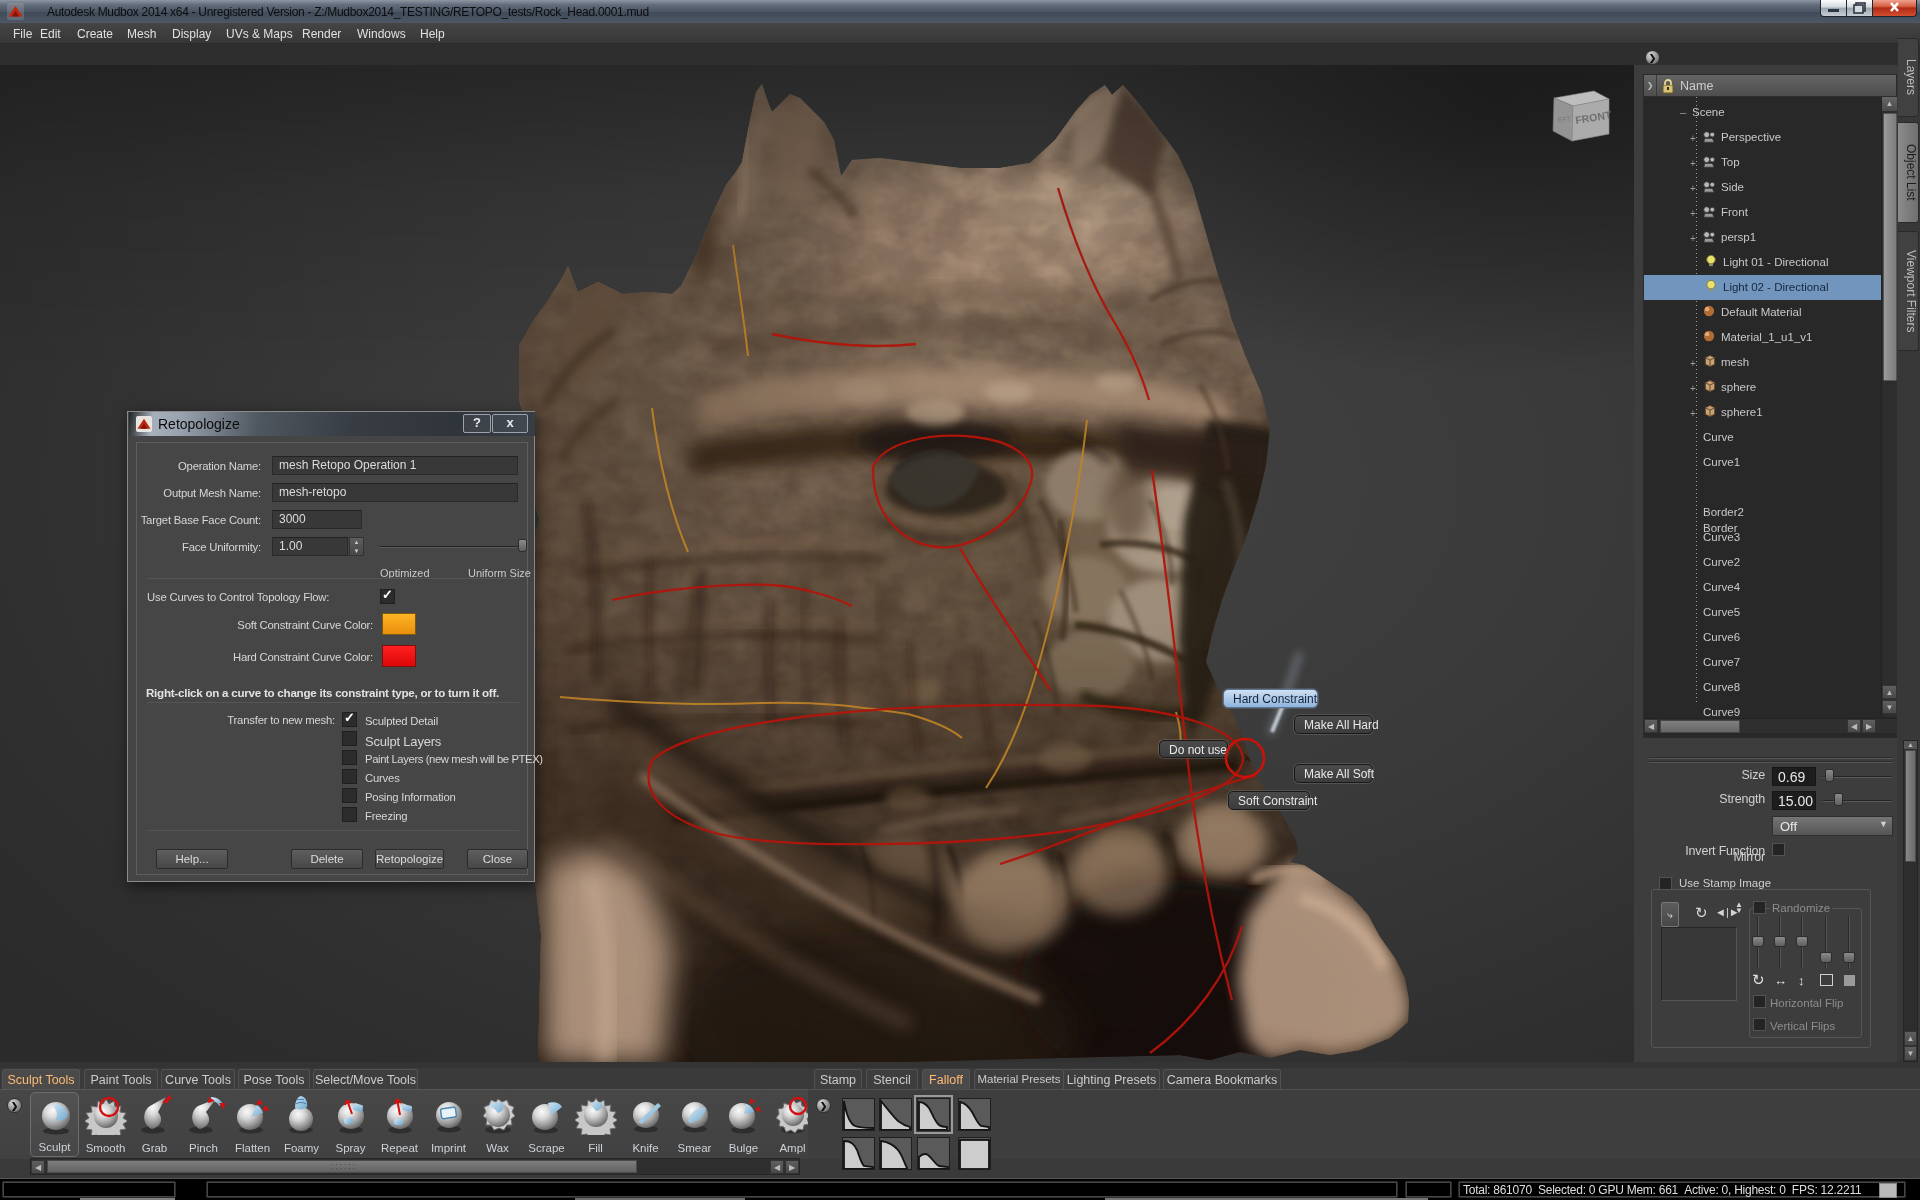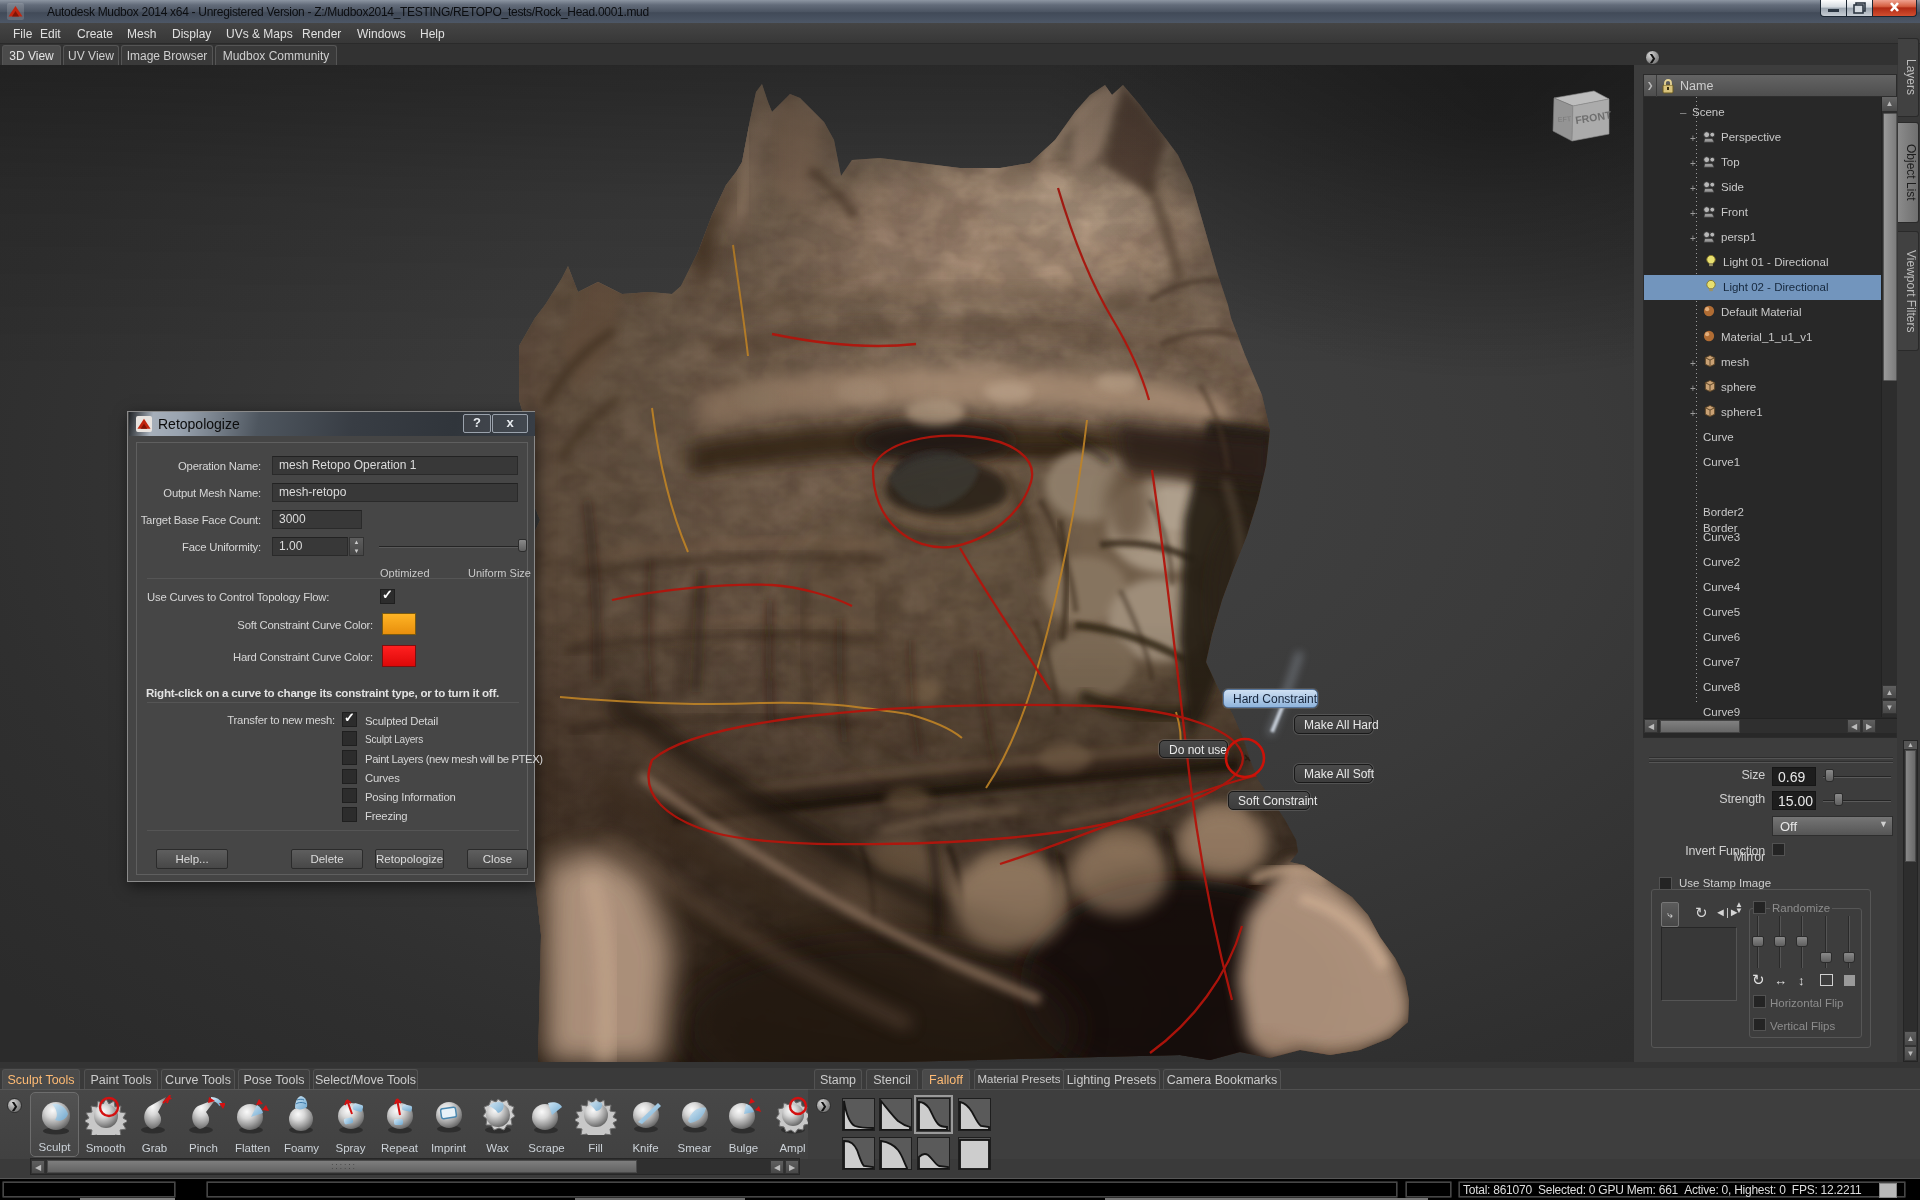--- a/index.html
+++ b/index.html
@@ -412,21 +412,21 @@
       <div class="abs" style="left:245px;top:170px;width:34px;height:22px;background:linear-gradient(#ffb425,#e88f0c);border:1px solid #7a5a10;"></div>
       <div class="dlabel" style="right:154px;top:208px;">Hard Constraint Curve Color:</div>
       <div class="abs" style="left:245px;top:202px;width:34px;height:22px;background:linear-gradient(#ff2020,#dd0808);border:1px solid #7a1010;"></div>
       <div class="abs" style="left:9px;top:243px;color:#e2e2e2;font-size:11.6px;letter-spacing:-0.25px;font-weight:bold;white-space:nowrap;">Right-click on a curve to change its constraint type, or to turn it off.</div>
       <div class="dsep" style="top:259px;"></div>
       <div class="dlabel" style="right:192px;top:271px;">Transfer to new mesh:</div>
       <div class="dchk" style="left:205px;top:269px;"></div>
         <div class="checkmark" style="left:207px;top:267px;">✓</div>
       <div class="abs" style="left:228px;top:272px;color:#d6d6d6;font-size:11.3px;letter-spacing:-0.2px;">Sculpted Detail</div>
       <div class="dchk" style="left:205px;top:288px;"></div>
-      <div class="abs" style="left:228px;top:291px;color:#d6d6d6;font-size:10px;letter-spacing:-0.2px;">Sculpt Layers</div>
+      <div class="abs" style="left:228px;top:291px;color:#d6d6d6;font-size:13px;letter-spacing:-0.2px;">Sculpt Layers</div>
       <div class="dchk" style="left:205px;top:307px;"></div>
       <div class="abs" style="left:228px;top:310px;color:#d6d6d6;font-size:11.3px;letter-spacing:-0.4px;white-space:nowrap;">Paint Layers (new mesh will be PTEX)</div>
       <div class="dchk" style="left:205px;top:326px;"></div>
       <div class="abs" style="left:228px;top:329px;color:#d6d6d6;font-size:11.3px;letter-spacing:-0.2px;">Curves</div>
       <div class="dchk" style="left:205px;top:345px;"></div>
       <div class="abs" style="left:228px;top:348px;color:#d6d6d6;font-size:11.3px;letter-spacing:-0.2px;">Posing Information</div>
       <div class="dchk" style="left:205px;top:364px;"></div>
       <div class="abs" style="left:228px;top:367px;color:#d6d6d6;font-size:11.3px;letter-spacing:-0.2px;">Freezing</div>
       <div class="dsep" style="top:387px;"></div>
       <div class="dbutton" style="left:19px;top:406px;width:72px;">Help...</div>
@@ -462,26 +462,20 @@
       <span style="left:40px">Edit</span>
       <span style="left:77px">Create</span>
     <span style="left:127px">Mesh</span>
       <span style="left:172px">Display</span>
       <span style="left:226px">UVs &amp; Maps</span>
     <span style="left:302px">Render</span>
       <span style="left:357px">Windows</span>
       <span style="left:420px">Help</span>
   </div>
 
-  <div id="viewtabs" class="abs">
-    <div class="vtab act" style="left:2px;width:59px;">3D View</div>
-    <div class="vtab" style="left:63px;width:56px;">UV View</div>
-    <div class="vtab" style="left:121px;width:92px;">Image Browser</div>
-    <div class="vtab" style="left:215px;width:122px;">Mudbox Community</div>
-  </div>
 
   <div id="rightcol" class="abs">
     <div class="roundbtn" style="left:11px;top:-15px;">❯</div>
     <div id="tree" class="abs">
       <div id="treehdr" class="abs">
         <div class="abs" style="left:0;top:0;width:13px;height:22px;border-right:1px solid #3a3a3a;color:#bbb;font-size:8px;line-height:22px;text-align:center;">❯</div>
         <svg class="abs" style="left:16px;top:3px;" width="16" height="16" viewBox="0 0 16 16">
             <rect x="3" y="7" width="10" height="8" rx="1" fill="#d8c27a" stroke="#6a5a20"></rect>
             <path d="M5 7 V5 a3 3 0 0 1 6 0 V7" fill="none" stroke="#e6d494" stroke-width="1.8"></path>
             <rect x="7" y="9" width="2" height="3" fill="#3a3012"></rect>

